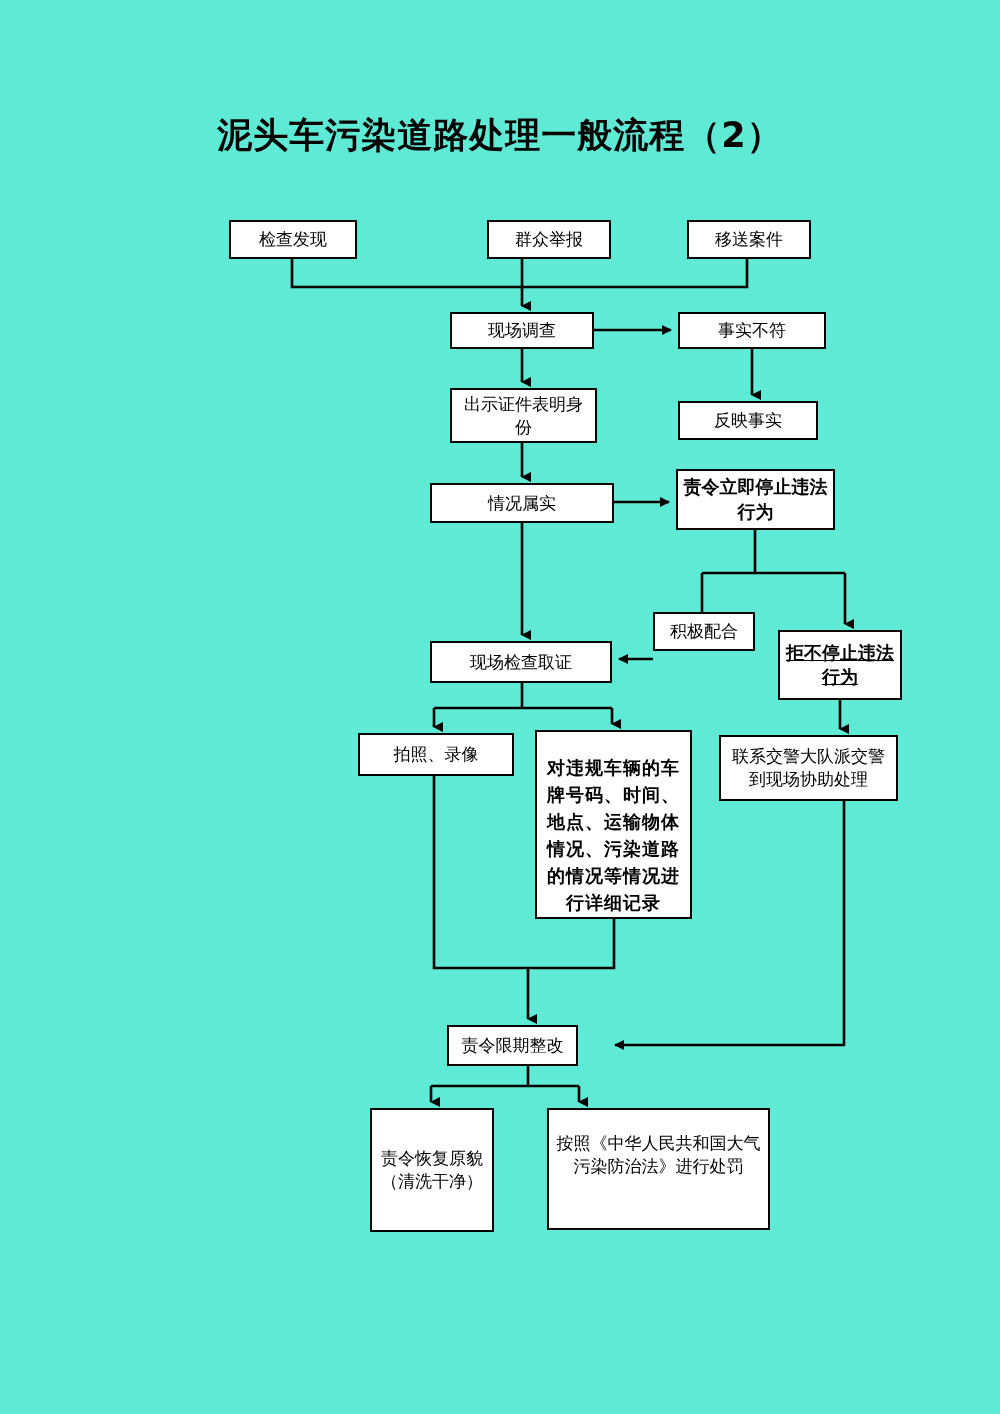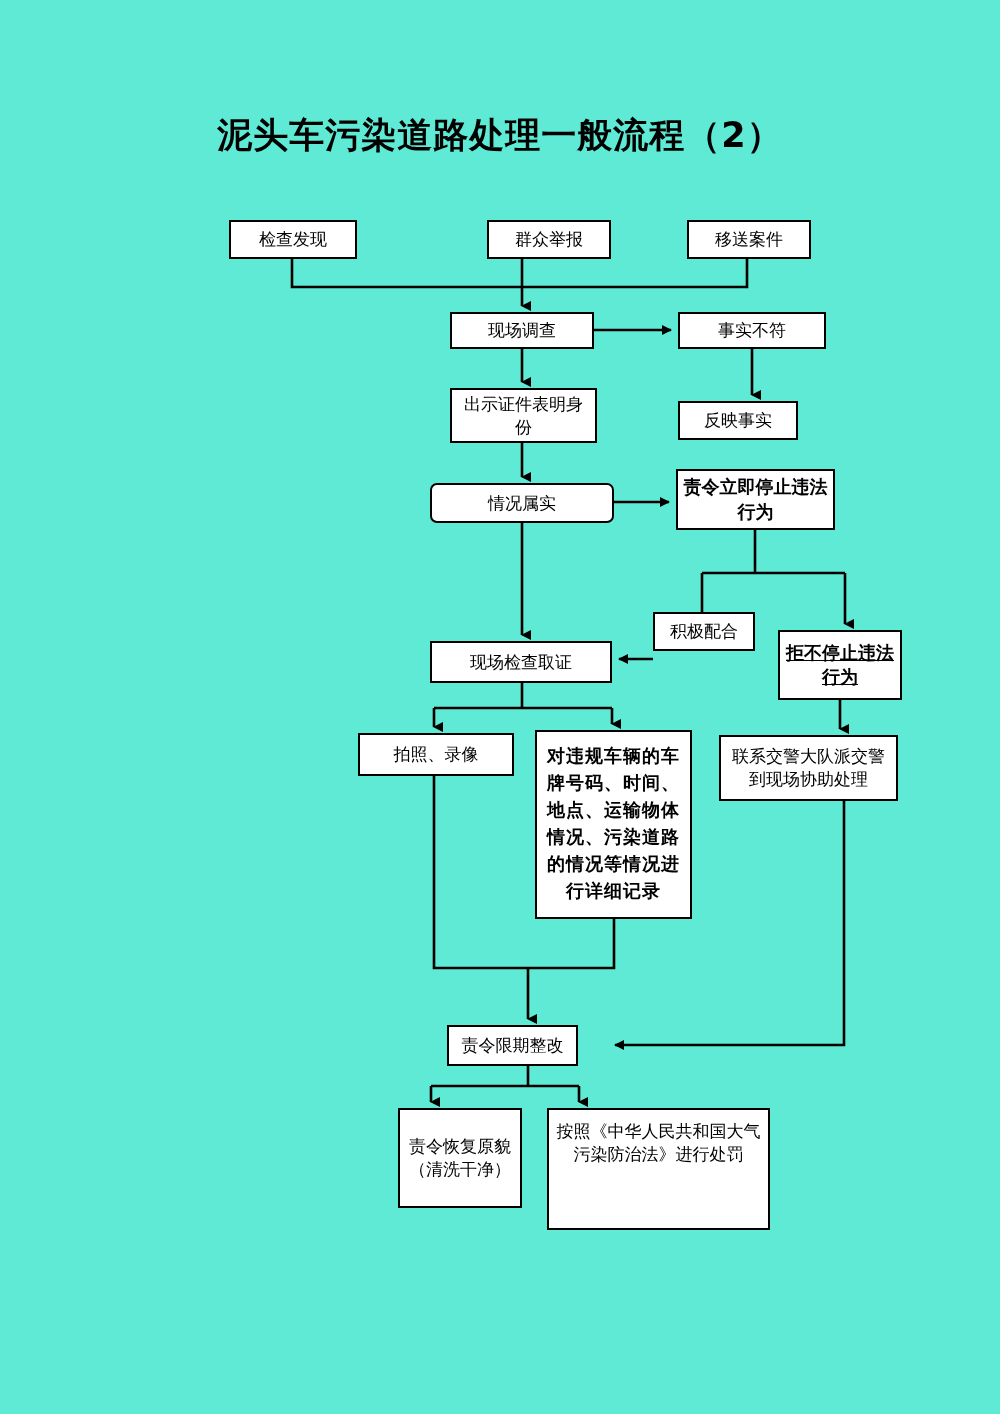--- a/index.html
+++ b/index.html
@@ -53,21 +53,21 @@
     font-family: "DejaVu Sans", "Liberation Sans", sans-serif;
   }
   .node-label {
     display: block;
     line-height: 1.35;
     padding: 0 4px;
   }
   .t-normal { font-size: 17px; font-weight: normal; }
   .t-bold   { font-size: 18px; font-weight: bold; }
   .t-detail { font-size: 18px; font-weight: bold; line-height: 1.5; letter-spacing: 1px; }
-  .top-align { align-items: flex-start; padding-top: 10px; }
+  .top-align { align-items: flex-start; padding-top: 22px; }
 </style>
 </head>
 <body>
 
 <div id="page">
 
   <div id="chart-title">泥头车污染道路处理一般流程（2）</div>
 
   <svg id="flow-svg" viewBox="0 0 1000 1414">
     <defs>
@@ -149,25 +149,25 @@
   </div>
 
   <div class="node-box" style="left:678px; top:312px; width:148px; height:37px;">
     <span class="node-label t-normal">事实不符</span>
   </div>
 
   <div class="node-box" style="left:450px; top:388px; width:147px; height:55px;">
     <span class="node-label t-normal">出示证件表明身份</span>
   </div>
 
-  <div class="node-box" style="left:678px; top:401px; width:120px; height:39px;">
+  <div class="node-box" style="left:678px; top:401px; width:140px; height:39px;">
     <span class="node-label t-normal">反映事实</span>
   </div>
 
-  <div class="node-box" style="left:430px; top:483px; width:184px; height:40px;border-radius:7px;">
+  <div class="node-box" style="left:430px; top:483px; width:184px; height:40px;">
     <span class="node-label t-normal">情况属实</span>
   </div>
 
   <div class="node-box" style="left:676px; top:469px; width:159px; height:61px;">
     <span class="node-label t-bold">责令立即停止违法行为</span>
   </div>
 
   <div class="node-box" style="left:430px; top:641px; width:182px; height:42px;">
     <span class="node-label t-normal">现场检查取证</span>
   </div>
@@ -189,21 +189,21 @@
   </div>
 
   <div class="node-box" style="left:719px; top:735px; width:179px; height:66px;">
     <span class="node-label t-normal">联系交警大队派交警到现场协助处理</span>
   </div>
 
   <div class="node-box" style="left:447px; top:1025px; width:131px; height:41px;">
     <span class="node-label t-normal">责令限期整改</span>
   </div>
 
-  <div class="node-box" style="left:398px; top:1108px; width:124px; height:100px;">
+  <div class="node-box" style="left:370px; top:1108px; width:124px; height:124px;">
     <span class="node-label t-normal">责令恢复原貌（清洗干净）</span>
   </div>
 
   <div class="node-box top-align" style="left:547px; top:1108px; width:223px; height:122px;">
     <span class="node-label t-normal">按照《中华人民共和国大气污染防治法》进行处罚</span>
   </div>
 
 </div>
 
 </body></html>

